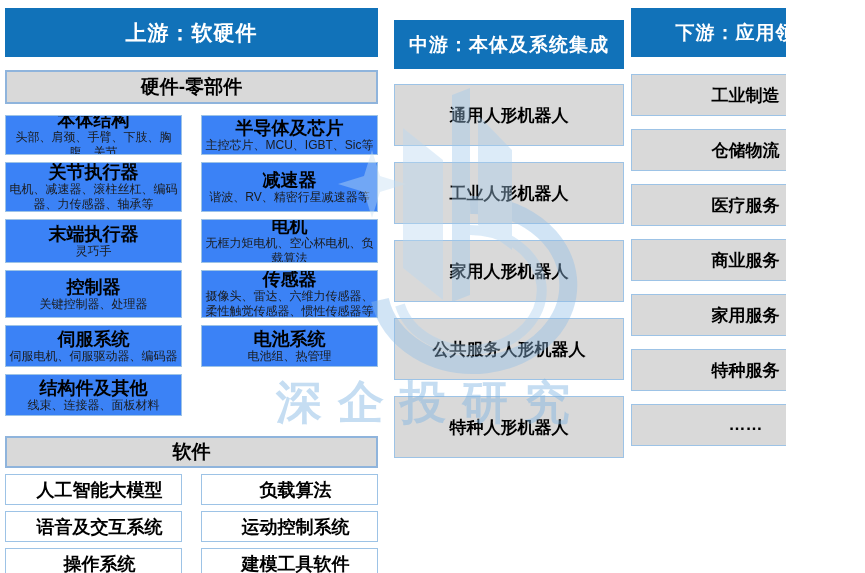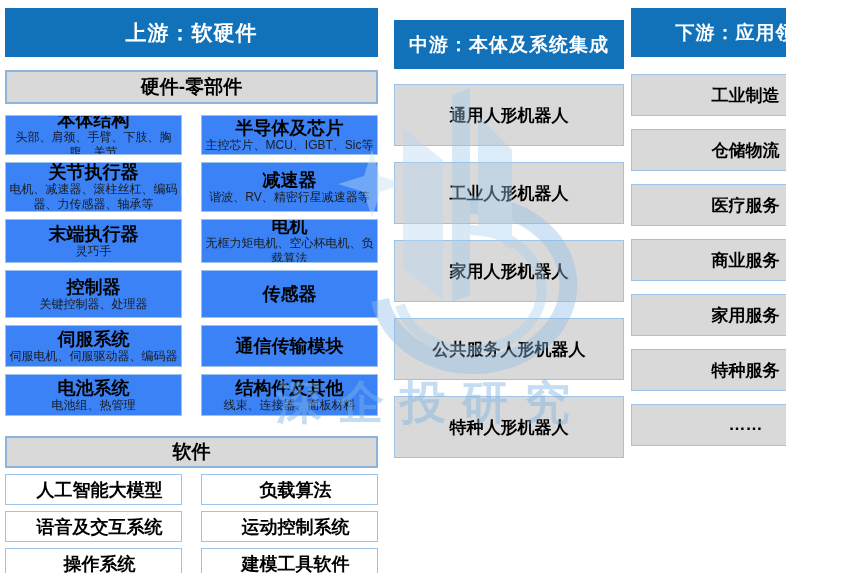--- a/index.html
+++ b/index.html
@@ -150,28 +150,25 @@
       <div class="hw-box">
         <div class="hw-title">电机</div>
         <div class="hw-sub">无框力矩电机、空心杯电机、负载算法</div>
       </div>
       <div class="hw-box">
         <div class="hw-title">控制器</div>
         <div class="hw-sub">关键控制器、处理器</div>
       </div>
       <div class="hw-box">
         <div class="hw-title">传感器</div>
+        <div class="hw-sub">摄像头、雷达、六维力传感器、柔性触觉传感器、惯性传感器等</div>
       </div>
       <div class="hw-box">
         <div class="hw-title">伺服系统</div>
         <div class="hw-sub">伺服电机、伺服驱动器、编码器</div>
-      </div>
-      <div class="hw-box">
-        <div class="hw-title">通信传输模块</div>
-        <div class="hw-sub"></div>
       </div>
       <div class="hw-box">
         <div class="hw-title">电池系统</div>
         <div class="hw-sub">电池组、热管理</div>
       </div>
       <div class="hw-box">
         <div class="hw-title">结构件及其他</div>
         <div class="hw-sub">线束、连接器、面板材料</div>
       </div>
     </div>

